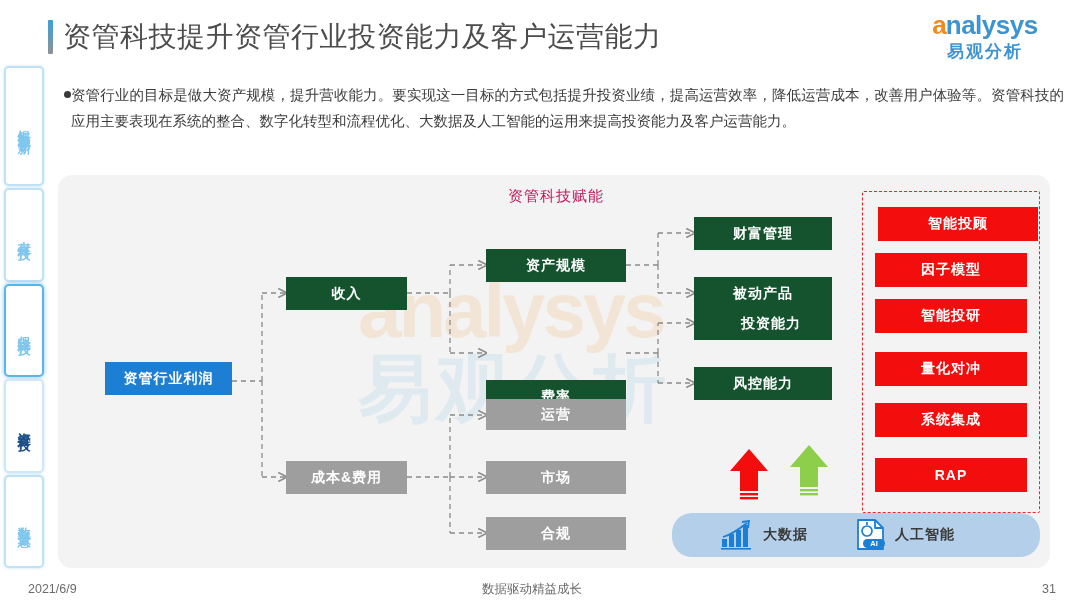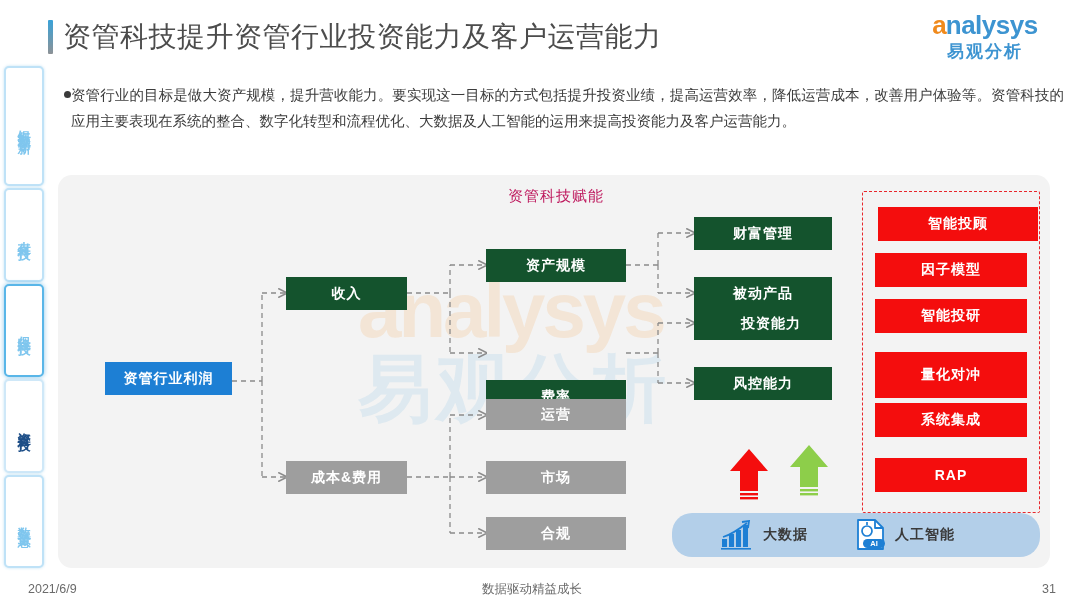--- a/index.html
+++ b/index.html
@@ -219,21 +219,21 @@
 
     <div class="node n-red" style="left:820px; top:32px; width:160px; height:34px;">
       <span>智能投顾</span>
     </div>
     <div class="node n-red" style="left:817px; top:78px; width:152px; height:34px;">
       <span>因子模型</span>
     </div>
     <div class="node n-red" style="left:817px; top:124px; width:152px; height:34px;">
       <span>智能投研</span>
     </div>
-    <div class="node n-red" style="left:817px; top:177px; width:152px; height:46px;">
+    <div class="node n-red" style="left:817px; top:177px; width:152px; height:34px;">
       <span>量化对冲</span>
     </div>
     <div class="node n-red" style="left:817px; top:228px; width:152px; height:34px;">
       <span>系统集成</span>
     </div>
     <div class="node n-red" style="left:817px; top:283px; width:152px; height:34px;">
       <span>RAP</span>
     </div>
 
     <svg class="arrow" style="left:670px; top:272px;" viewBox="0 0 42 56">

